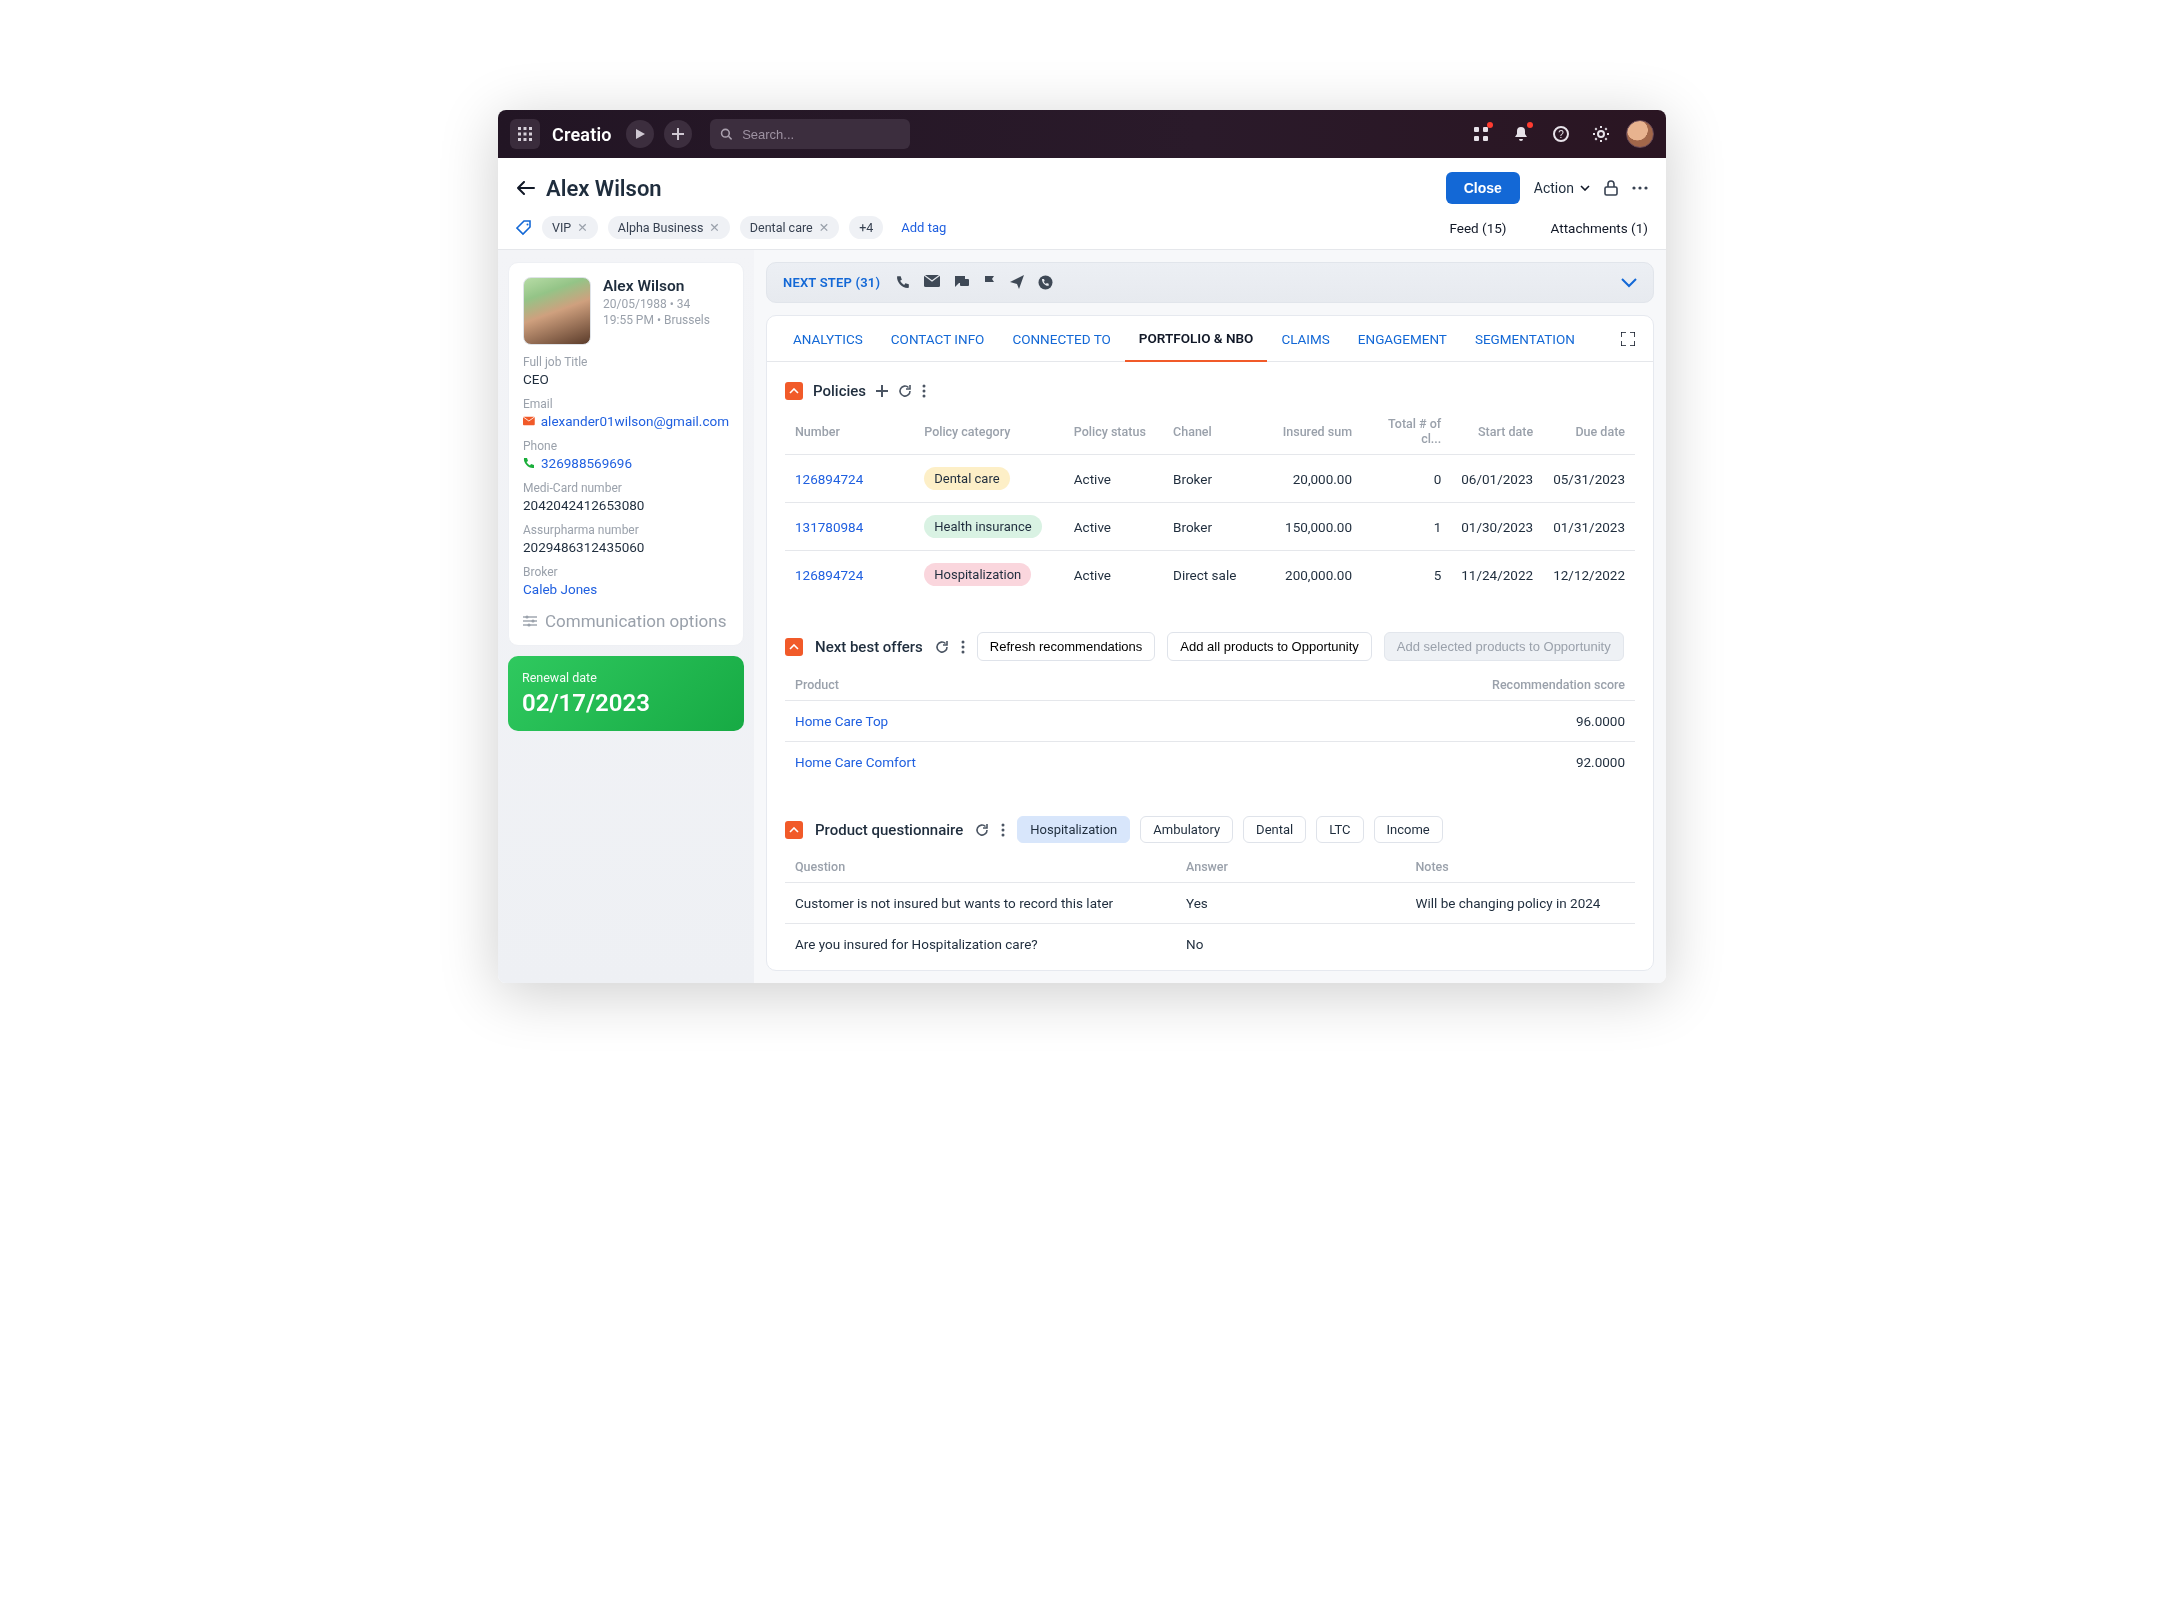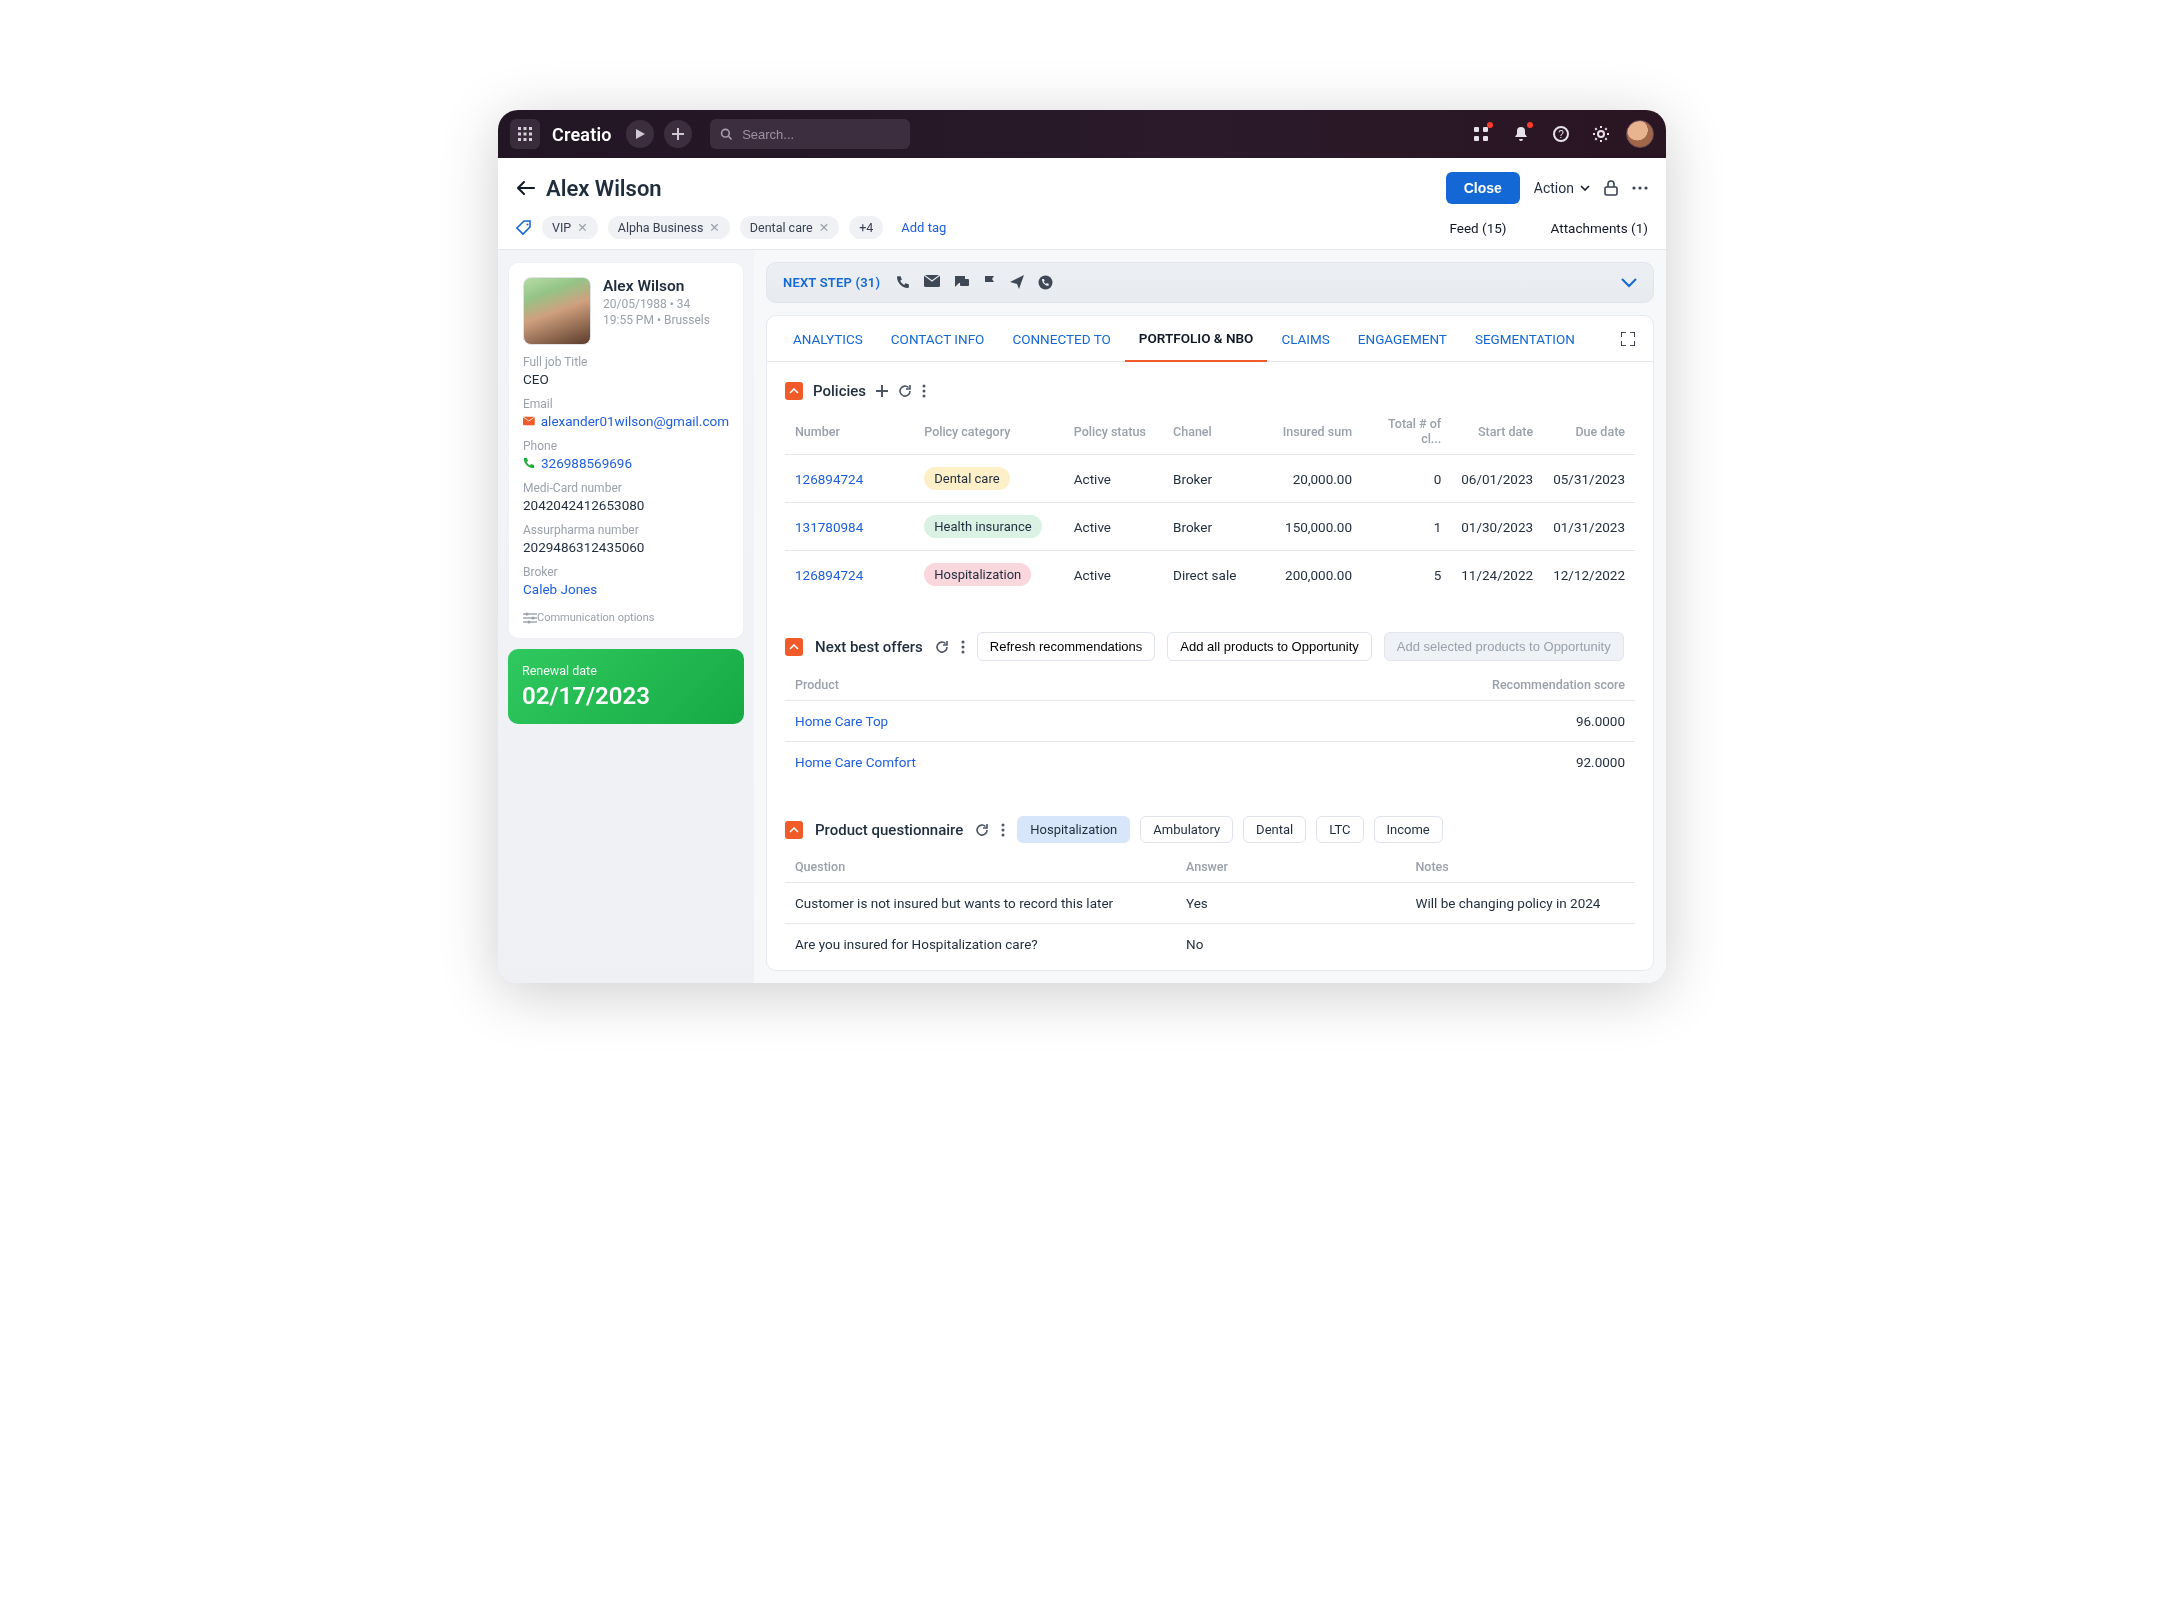--- a/index.html
+++ b/index.html
@@ -18,21 +18,21 @@
     --green-tile:#1db954;
     --link:#2060e0;
     --chip-green:#d9f2e3;
     --chip-yellow:#fdefc7;
     --chip-pink:#fad6dd;
     --chip-blue:#d8e6fb;
     font-family: -apple-system, BlinkMacSystemFont, "Segoe UI", Roboto, "Helvetica Neue", Arial, sans-serif;
   }
   *{box-sizing:border-box;}
   body{margin:0;background:#fff;color:var(--text-dark);font-size:14px;}
-  .app{width:1168px;margin:110px auto;border-radius:20px;overflow:hidden;box-shadow:0 10px 60px rgba(0,0,0,.2);position:relative;}
+  .app{width:1168px;margin:110px auto;border-radius:8px;overflow:hidden;box-shadow:0 10px 60px rgba(0,0,0,.2);position:relative;}
 
   
   .topbar{height:48px;background:linear-gradient(90deg,#221524 0%, #2a1a2a 60%, #2a1522 100%);display:flex;align-items:center;padding:0 12px;color:#cfd2d8;gap:10px;}
   .top-icon-btn{width:30px;height:30px;border-radius:6px;display:flex;align-items:center;justify-content:center;cursor:pointer;}
   .app-grid{background:#3a2c3c;}
   .brand{font-weight:600;color:#fff;font-size:18px;letter-spacing:.2px;margin:0 4px 0 2px;}
   .circle-btn{width:28px;height:28px;border-radius:50%;background:#3c2e3e;display:flex;align-items:center;justify-content:center;cursor:pointer;}
   .search-wrap{margin-left:8px;flex:0 0 200px;height:30px;border-radius:6px;background:#3c2e3e;display:flex;align-items:center;padding:0 10px;gap:8px;}
   .search-wrap input{border:none;outline:none;background:transparent;color:#d8d1da;font-size:13px;width:100%;}
   .search-wrap input::placeholder{color:#9e92a2;}
@@ -65,21 +65,21 @@
   .sidebar{width:256px;padding:12px 10px 0 10px;background:linear-gradient(180deg,#f3f4f7 0%, #eef0f4 100%);}
   .card{background:#fff;border-radius:10px;padding:14px;border:1px solid #eef0f4;}
   .profile-head{display:flex;gap:12px;align-items:flex-start;}
   .avatar-lg{width:68px;height:68px;border-radius:8px;background:linear-gradient(160deg,#b7dca6 0%,#94c487 25%,#cfa07e 50%,#5a3b2a 100%);border:1px solid #dfe3e8;}
   .p-name{font-weight:600;font-size:15.5px;}
   .p-sub{color:var(--text-muted);font-size:12px;margin-top:2px;}
   .field{margin-top:10px;}
   .f-label{color:var(--text-muted);font-size:12px;}
   .f-value{font-size:13.5px;margin-top:2px;display:flex;align-items:center;gap:6px;}
   .link{color:var(--link);cursor:pointer;}
-  .comm-opts{display:flex;align-items:center;margin-top:14px;color:var(--text-muted);font-size:11px;cursor:pointer;}
+  .comm-opts{display:flex;align-items:center;gap:8px;margin-top:14px;color:var(--text-muted);font-size:17px;cursor:pointer;}
 
   .tile{border-radius:10px;color:#fff;padding:14px;margin-top:10px;}
   .tile.blue{background:linear-gradient(135deg,#1d8dff 0%, #0f6ae8 100%);}
   .tile.green{background:linear-gradient(135deg,#2fc95f 0%, #17aa44 100%);}
   .tile .t-label{font-size:12.5px;opacity:.95;}
   .tile .t-value{font-size:24px;font-weight:600;margin-top:4px;}
 
   .main{flex:1;min-width:0;display:flex;flex-direction:column;}
   .next-steps{margin:12px 12px 0 12px;background:linear-gradient(180deg,#eceff4, #e7eaef);border:1px solid #e1e5eb;border-radius:10px;padding:12px 16px;display:flex;align-items:center;gap:16px;}
   .ns-label{color:var(--accent);font-weight:600;letter-spacing:.2px;font-size:13px;}

